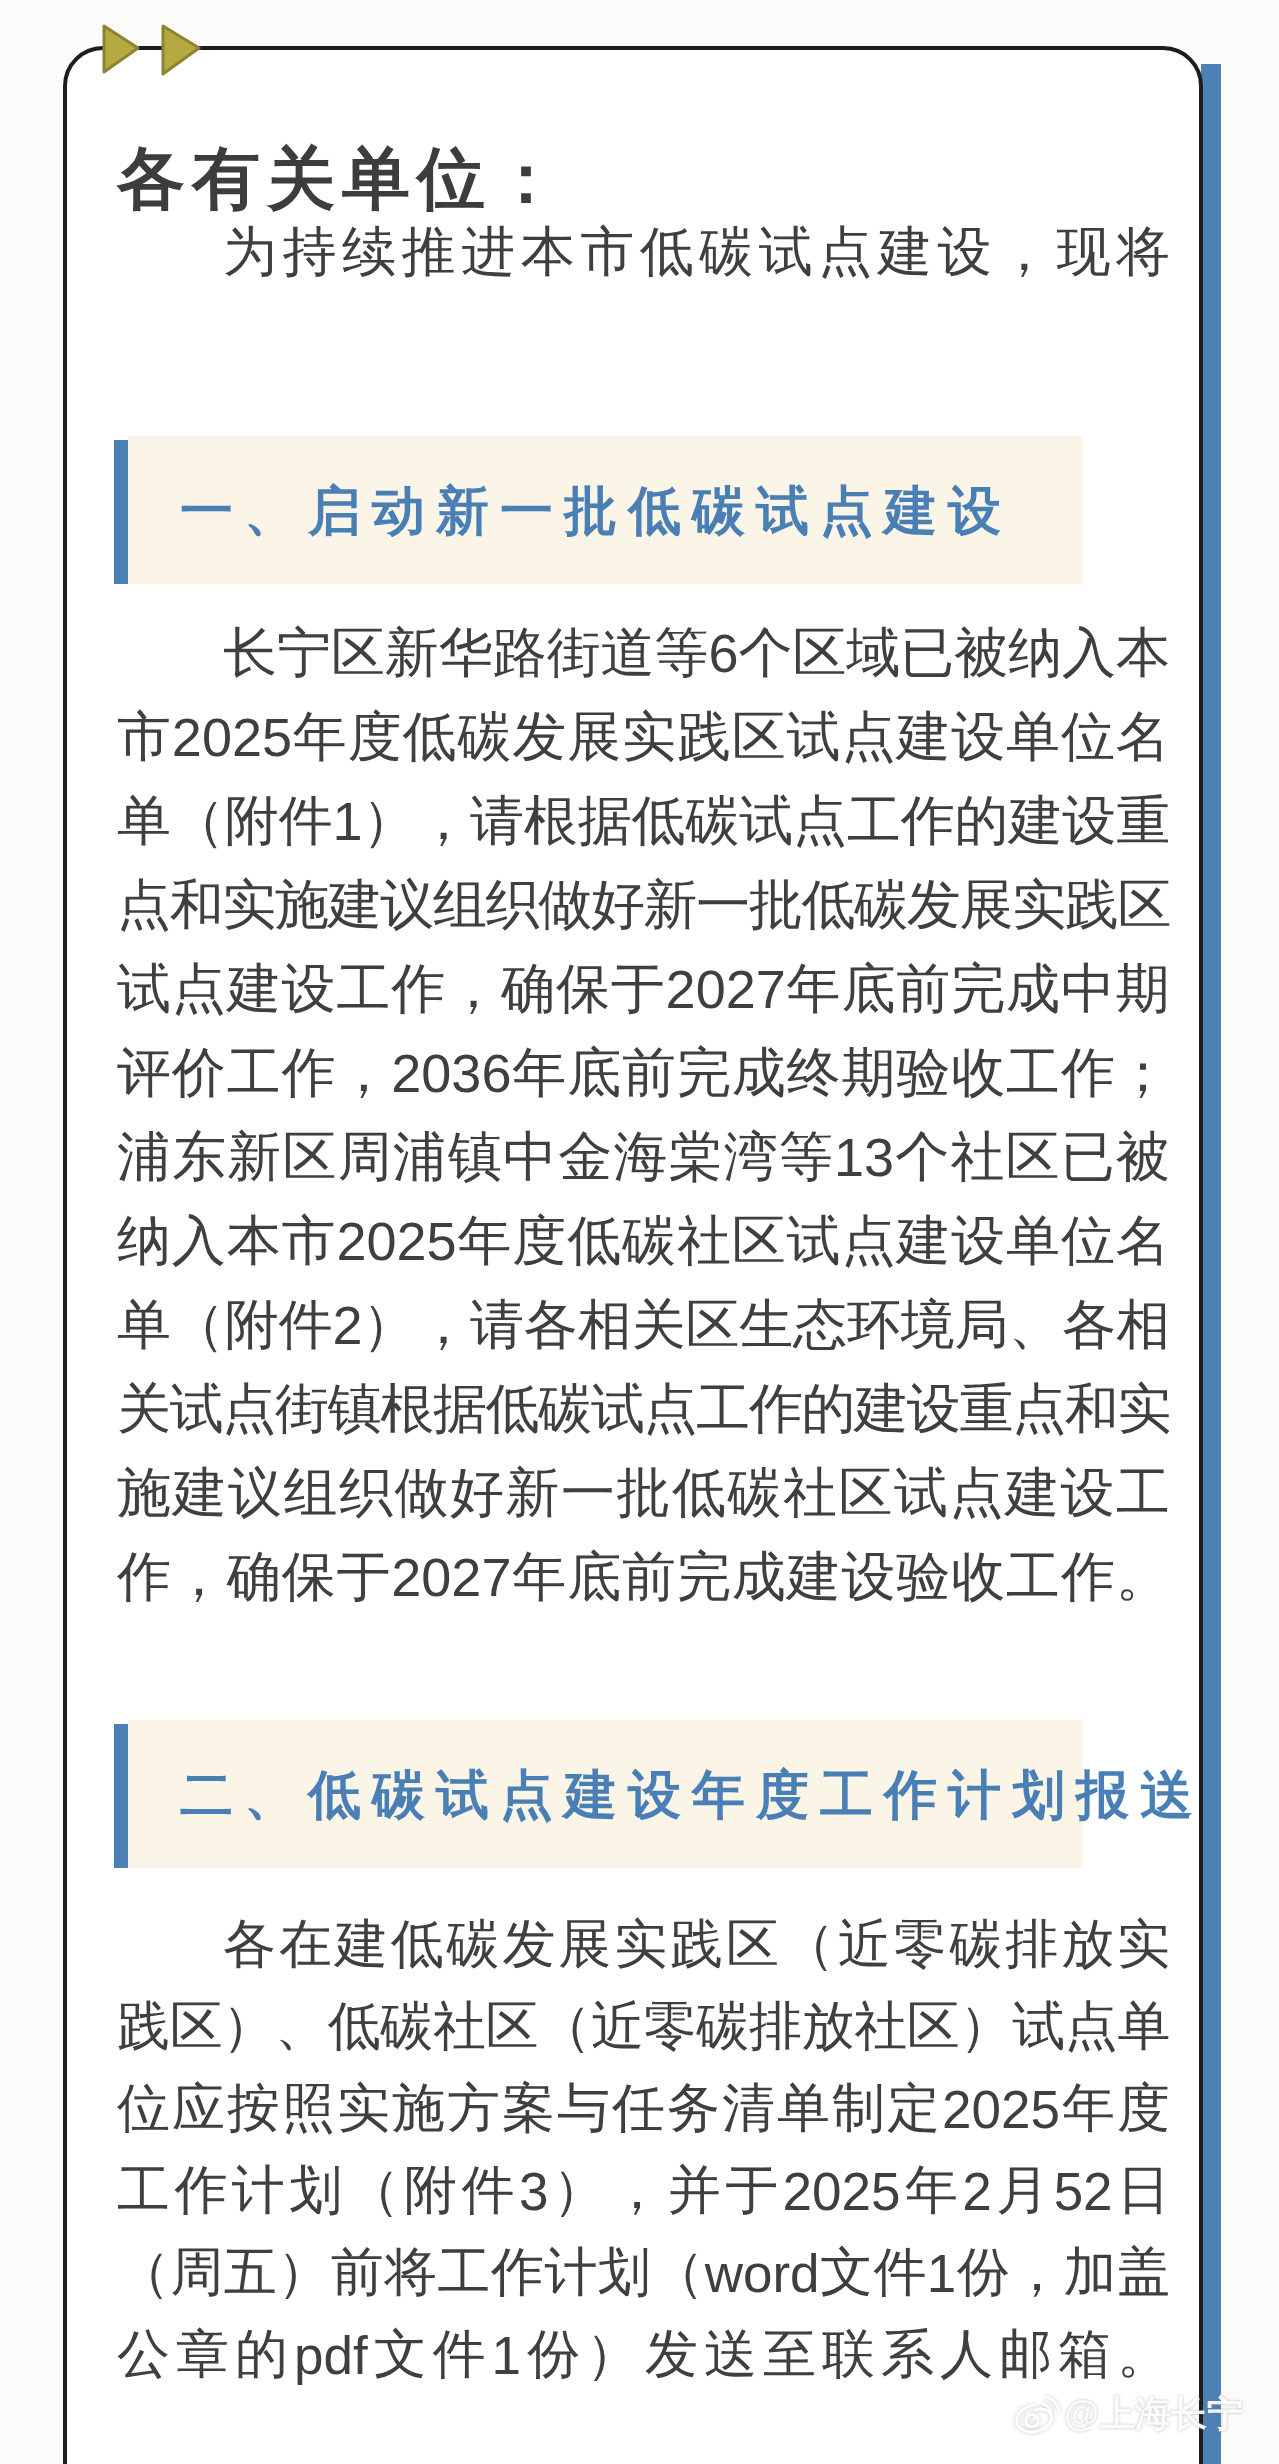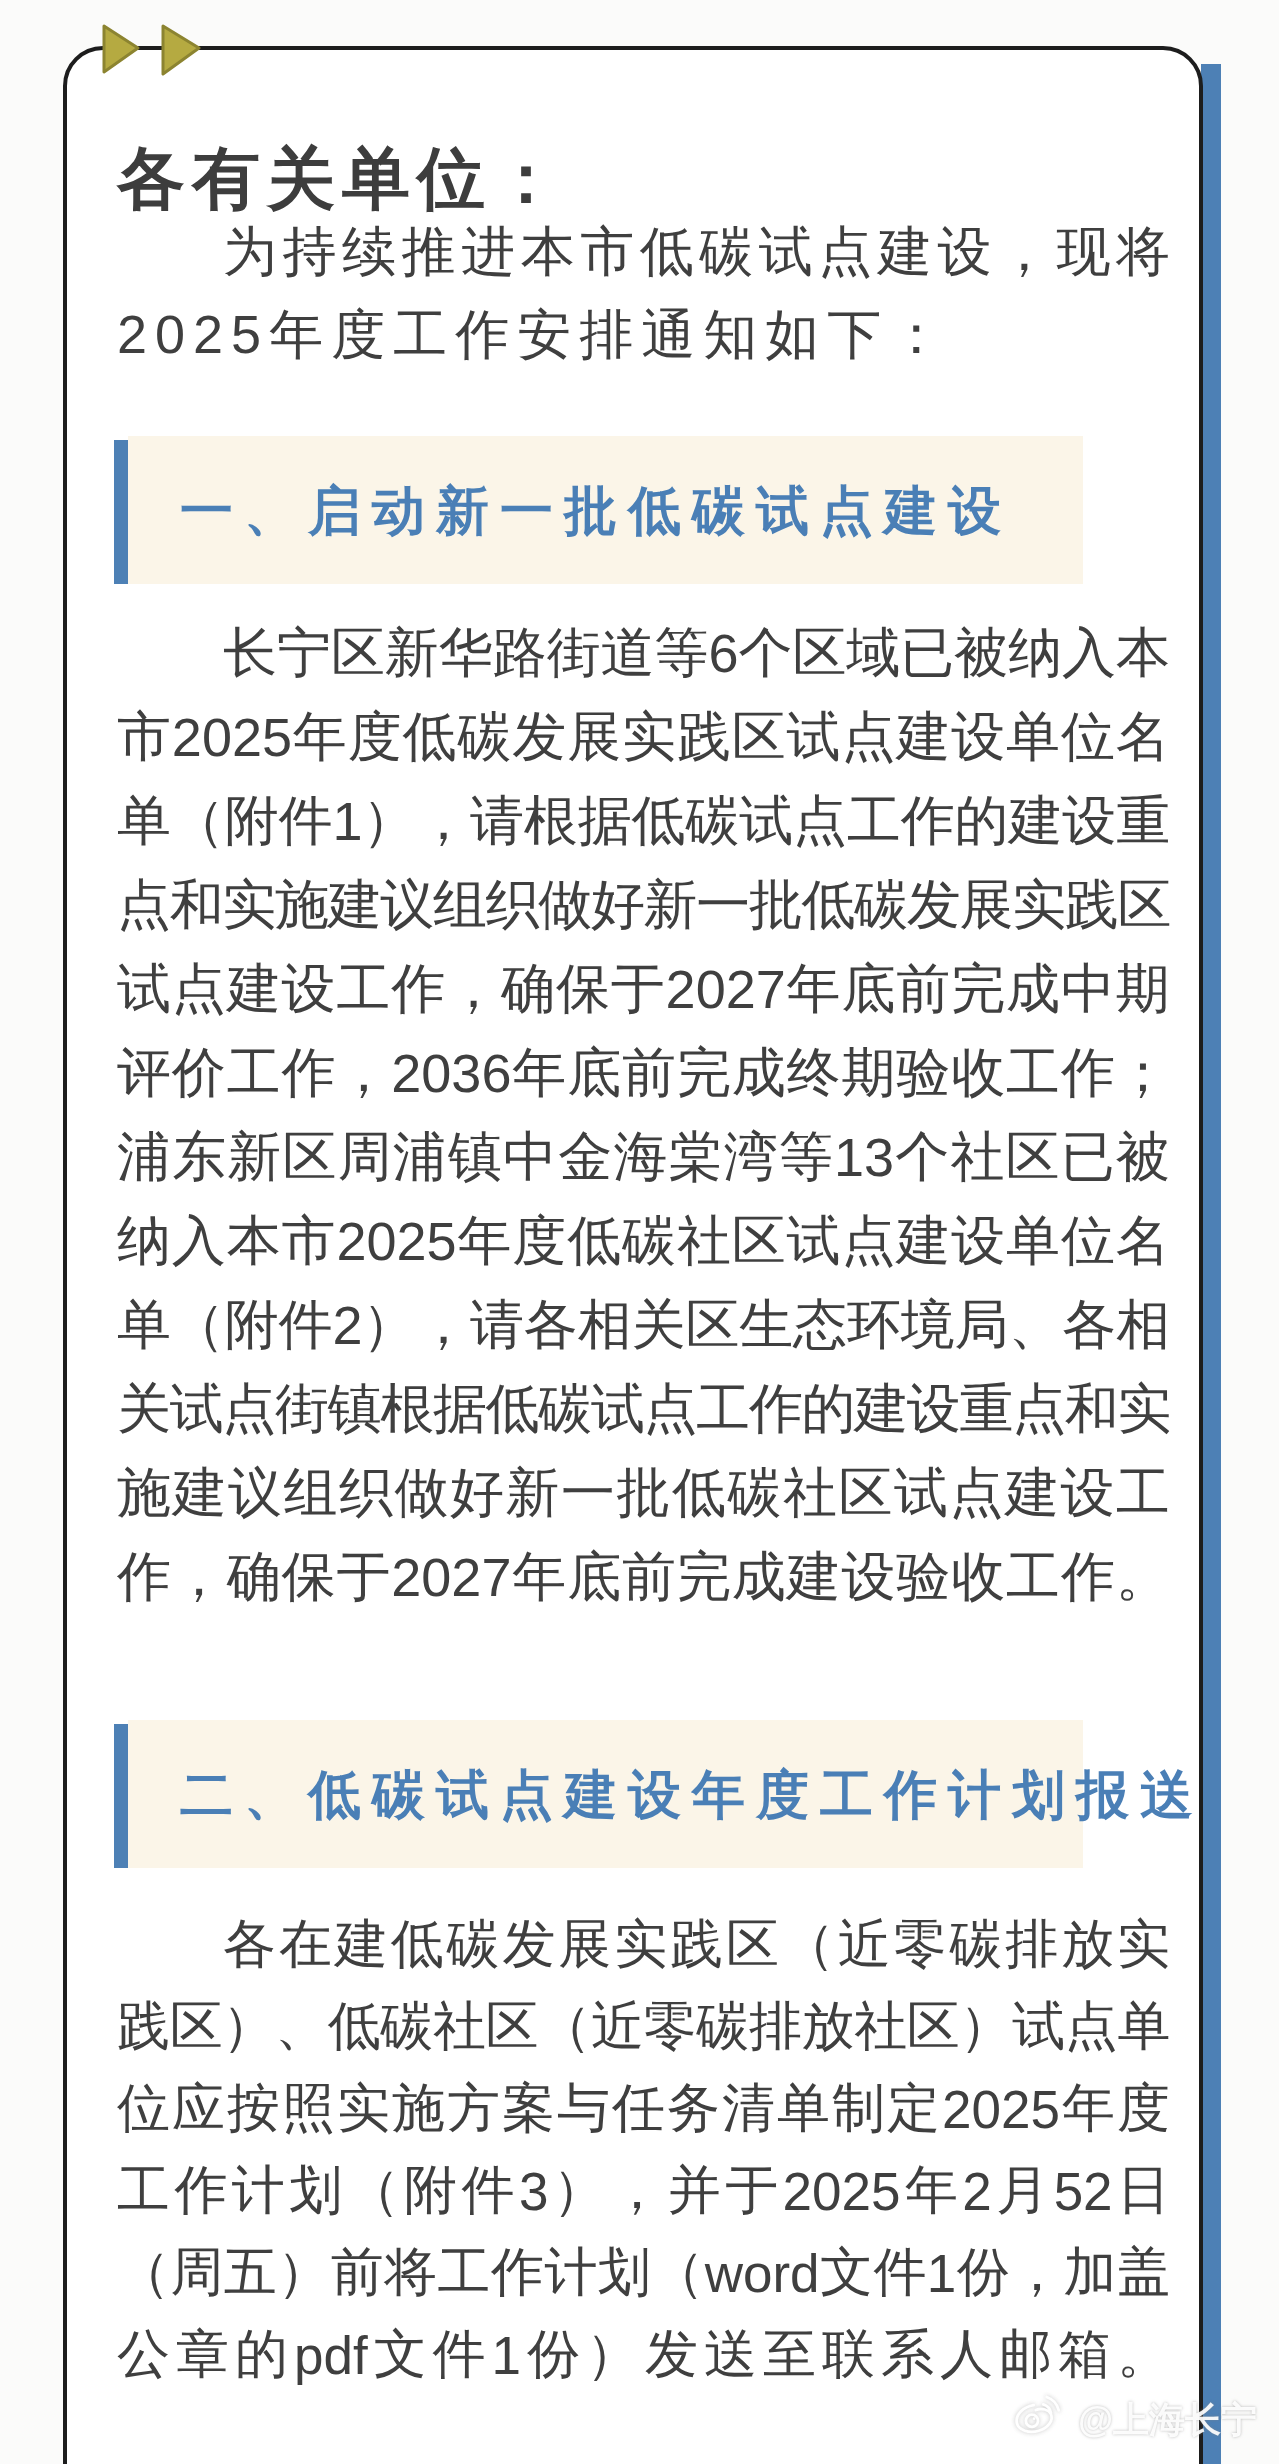--- a/index.html
+++ b/index.html
@@ -60,21 +60,21 @@
     position:absolute;left:180px;top:0;height:144px;
     display:flex;align-items:center;
     font-size:53px;font-weight:bold;color:#4a7fb6;letter-spacing:11px;
     white-space:nowrap;
   }
   .sec-1{top:440px;width:1189px;height:148px;}
   .sec-2{top:1724px;width:1085px;height:148px;}
   
   .watermark{
     position:absolute;left:1012px;top:2390px;z-index:5;
-    display:flex;align-items:flex-end;gap:14px;
+    display:flex;align-items:flex-start;gap:0;
     color:rgba(255,255,255,0.92);
     font-size:36px;font-weight:bold;white-space:nowrap;
     text-shadow:0 0 3px rgba(130,130,130,0.55);
   }
   .watermark svg{opacity:0.92;filter:drop-shadow(0 0 2px rgba(130,130,130,0.5));}
 </style>
 </head>
 <body>
 
 <div class="stage">
@@ -104,21 +104,20 @@
         <span>低</span>
         <span>碳</span>
         <span>试</span>
         <span>点</span>
         <span>建</span>
         <span>设</span>
         <span>，</span>
         <span>现</span>
         <span>将</span>
       </div>
-      <div class="jline plain">2025年度工作安排通知如下：</div>
     </div>
 
   <div class="sec sec-1">
     <div class="hl"></div>
     <div class="bar"></div>
     <div class="htext">一、启动新一批低碳试点建设</div>
   </div>
 
   <div class="para para-1">
       <div class="jline just indent">

